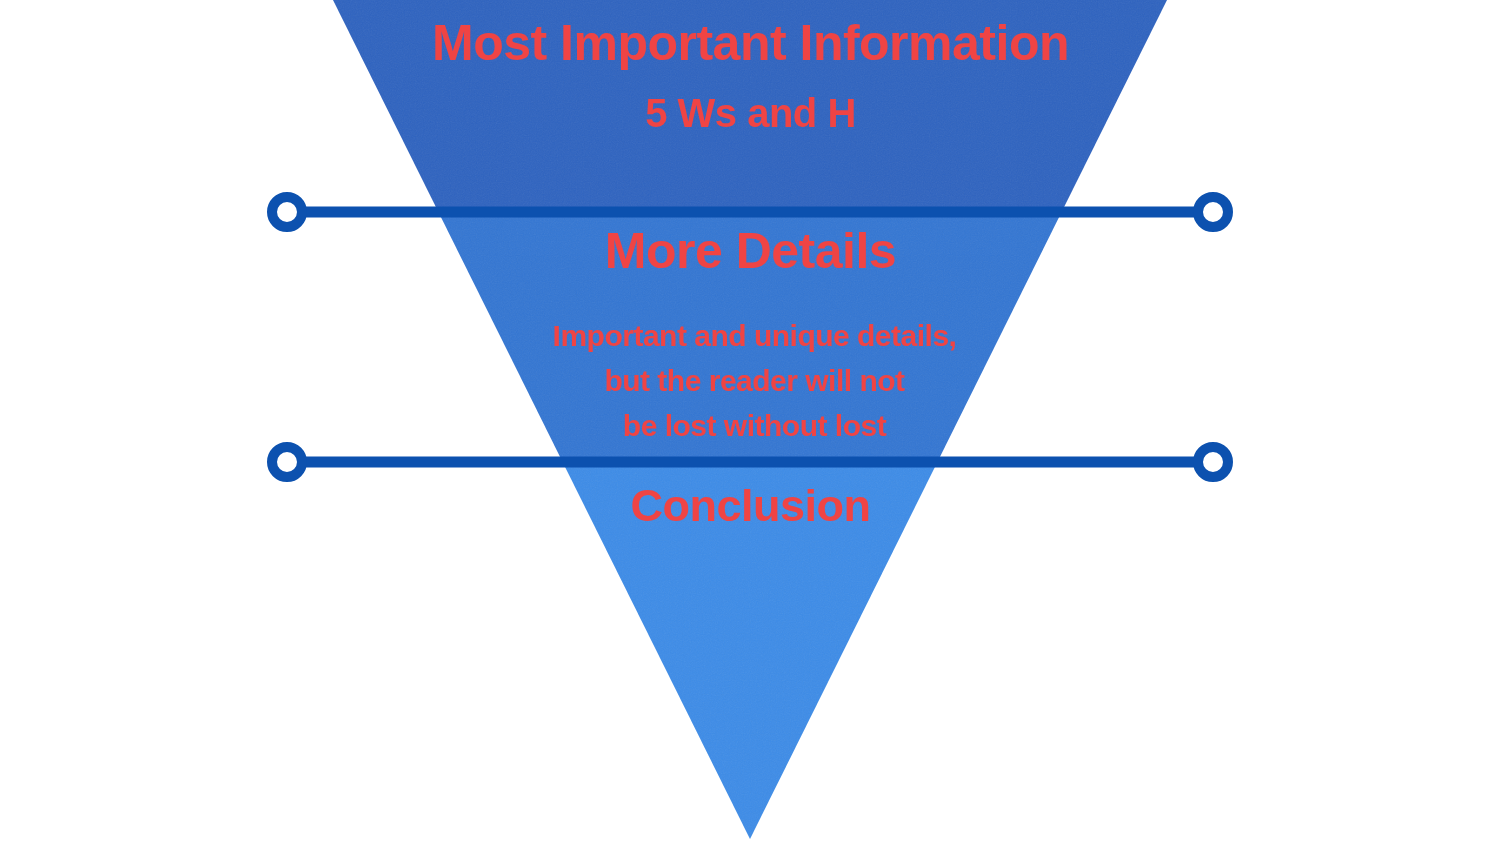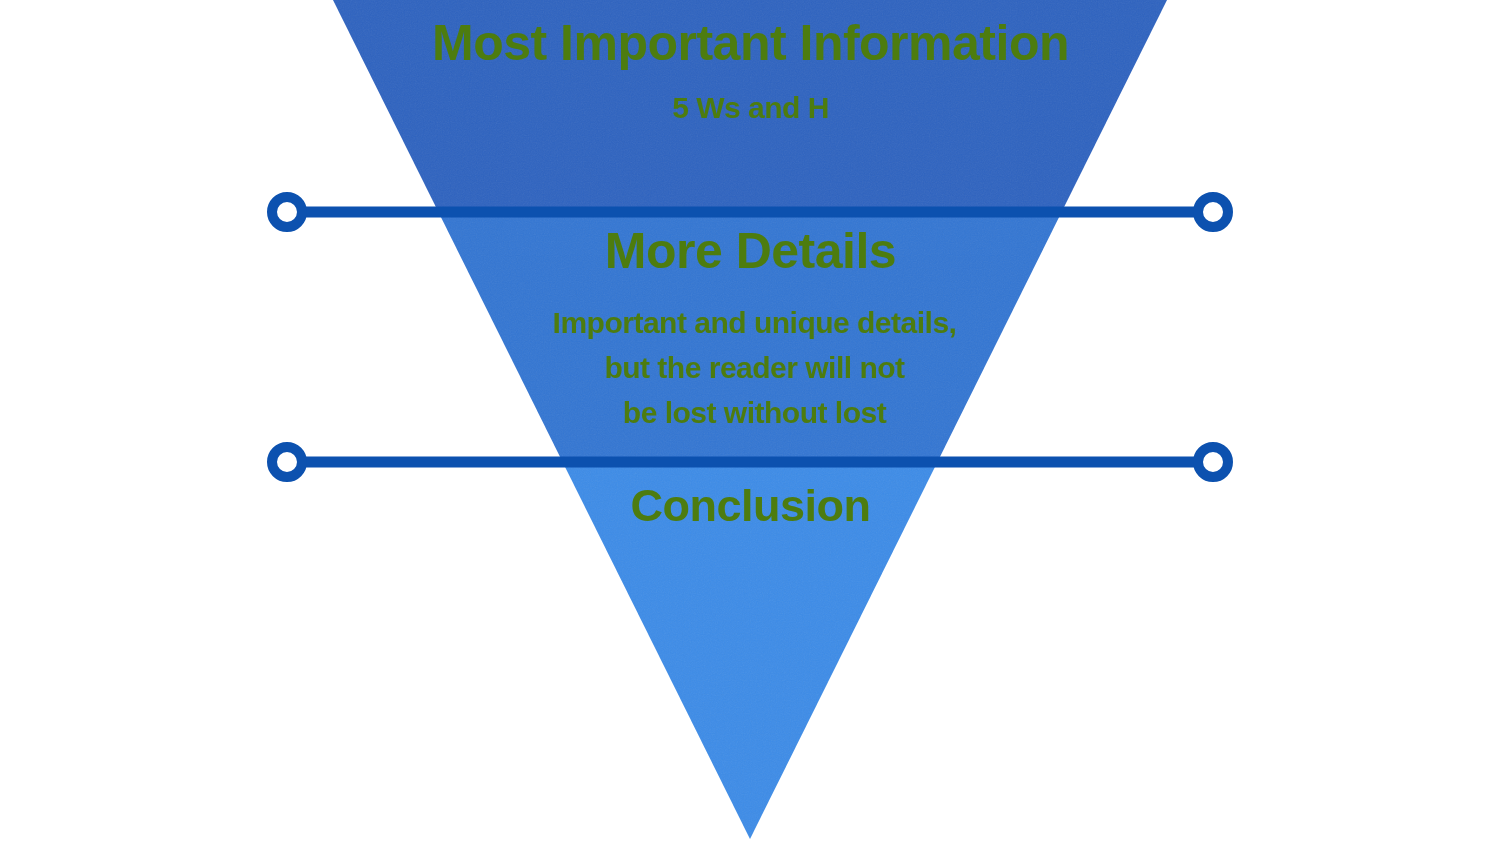--- a/index.html
+++ b/index.html
@@ -10,31 +10,31 @@
     height: 844px;
     background: #ffffff;
     font-family: "Liberation Sans", "DejaVu Sans", sans-serif;
   }
   .canvas svg { position: absolute; inset: 0; display: block; }
   .txt {
     position: absolute;
     left: 0;
     width: 1501px;
     text-align: center;
-    color: #4d7c0f;
+    color: #ef4444;
     font-weight: bold;
     letter-spacing: -0.5px;
     white-space: nowrap;
     pointer-events: none;
   }
   .t-main-title   { top: 16px;  font-size: 50px; line-height: 1.1; }
-  .t-main-sub1    { top: 91px;  font-size: 30px; line-height: 1.1; }
+  .t-main-sub1    { top: 91px;  font-size: 40px; line-height: 1.1; }
   .t-main-sub2    { top: 152px; font-size: 36px; line-height: 1.1; }
   .t-mid-title    { top: 224px; font-size: 50px; line-height: 1.1; }
-  .t-mid-body     { top: 300px; font-size: 30px; line-height: 45px; padding-left: 8px; }
+  .t-mid-body     { top: 313px; font-size: 30px; line-height: 45px; padding-left: 8px; }
   .t-end-title    { top: 473px; font-size: 45px; line-height: 1.1; margin-top: 8px; }
   .t-end-body     { top: 537px; font-size: 28px; line-height: 41px; }
   .grain-rect     { opacity: 0.10; }
 </style>
 </head>
 <body>
 
 <div class="canvas">
 
   <svg width="1501" height="844" viewBox="0 0 1501 844">

